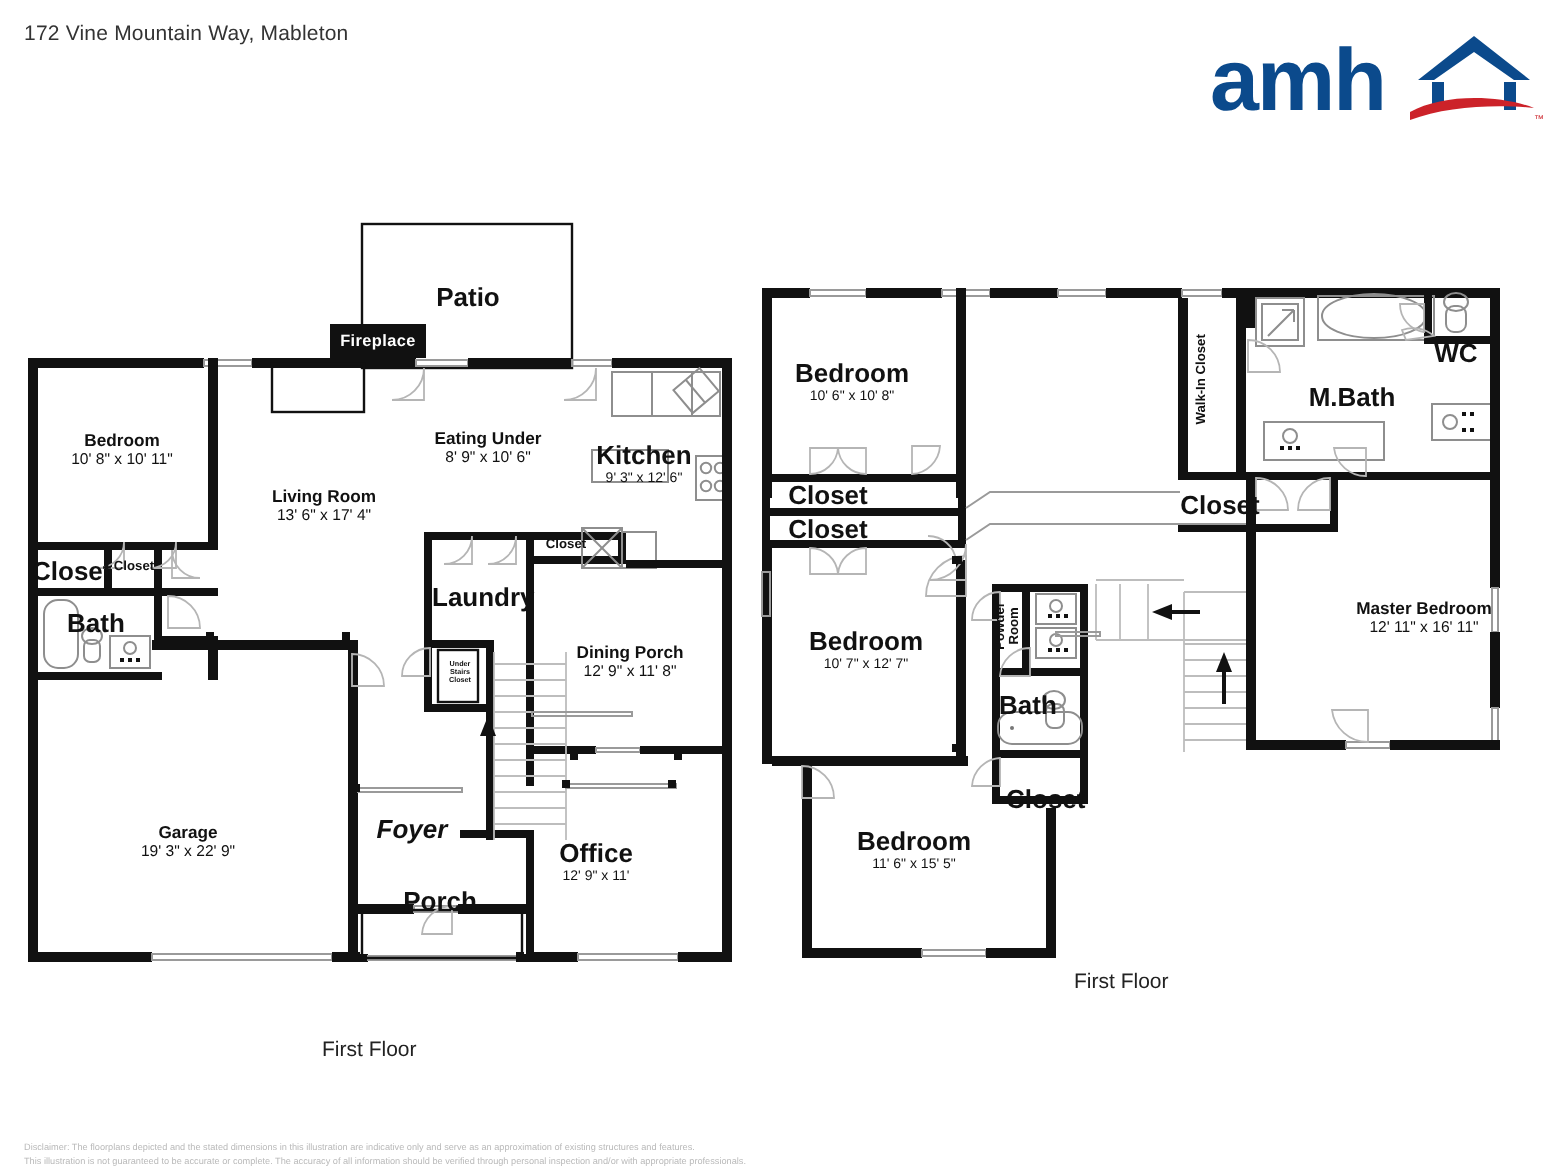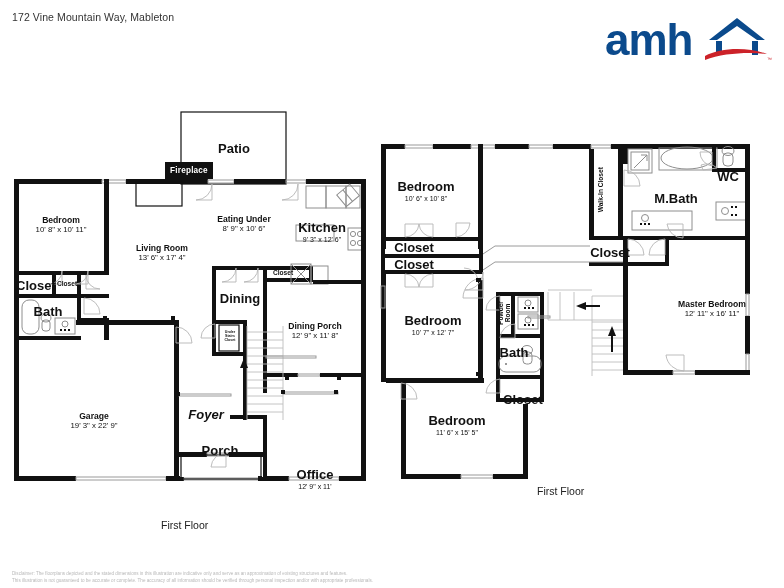--- a/index.html
+++ b/index.html
@@ -425,21 +425,21 @@
 
 <div class="lbl s7" style="left:56px;top:280px;width:22px;">
   <span class="nm">Closet</span>
 </div>
 
 <div class="lbl s8" style="left:28px;top:305px;width:40px;">
   <span class="nm">Bath</span>
 </div>
 
 <div class="lbl s8" style="left:216px;top:292px;width:48px;">
-  <span class="nm">Dining</span>
+  <span class="nm">Laundry</span>
 </div>
 
 <div class="lbl s7" style="left:266px;top:269px;width:34px;">
   <span class="nm">Closet</span>
 </div>
 
 <div class="lbl s55" style="left:220px;top:330px;width:20px;">
   <span class="nm">Under Stairs Closet</span>
 </div>
 
@@ -450,21 +450,21 @@
 
 <div class="lbl s9" style="left:60px;top:412px;width:68px;">
   <span class="nm">Garage</span>
   <span class="dim">19' 3" x 22' 9"</span>
 </div>
 
 <div class="lbl s8" style="left:185px;top:408px;width:42px;font-style:italic;">
   <span class="nm">Foyer</span>
 </div>
 
-<div class="lbl s8" style="left:283px;top:420px;width:64px;margin-top:48px;">
+<div class="lbl s8" style="left:266px;top:420px;width:64px;">
   <span class="nm">Office</span>
   <span class="dim">12' 9" x 11'</span>
 </div>
 
 <div class="lbl s8" style="left:192px;top:444px;width:56px;">
   <span class="nm">Porch</span>
 </div>
 
 <div class="tagbox" style="left:136px;top:162px;width:48px;height:17px;margin-left:29px;">Fireplace</div>
 

